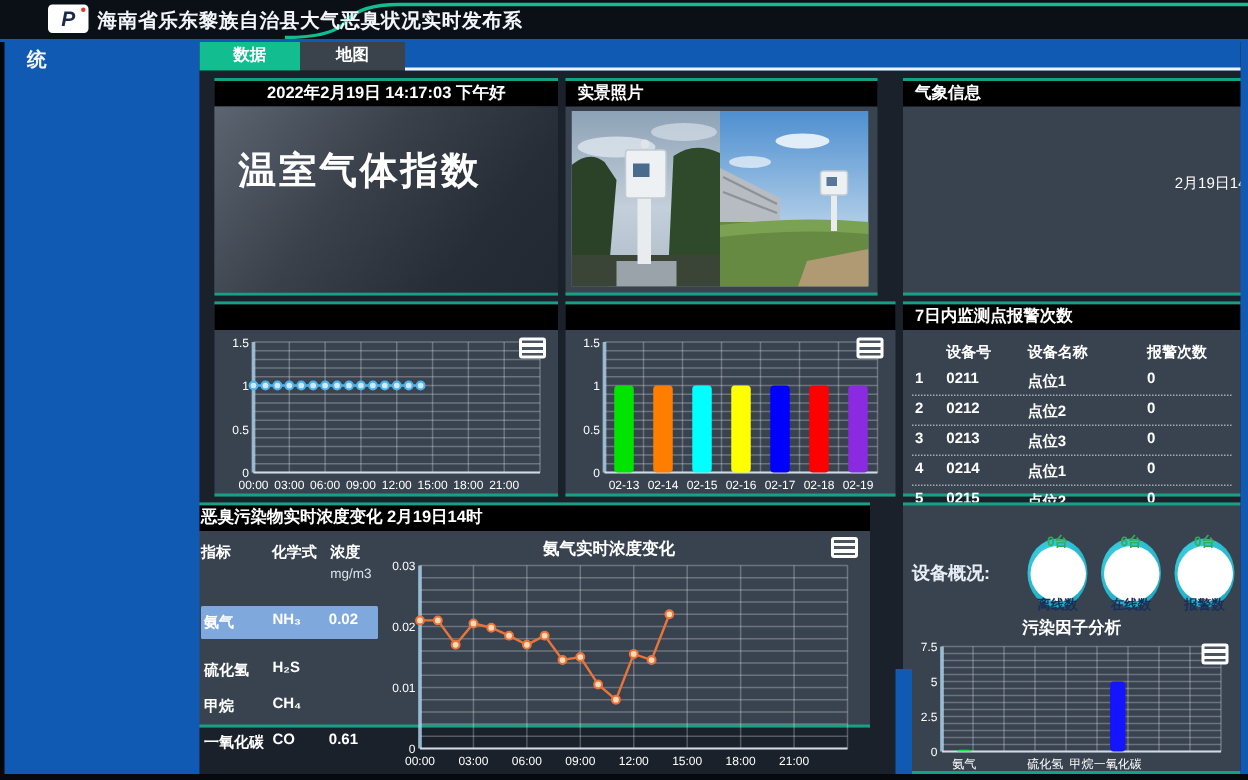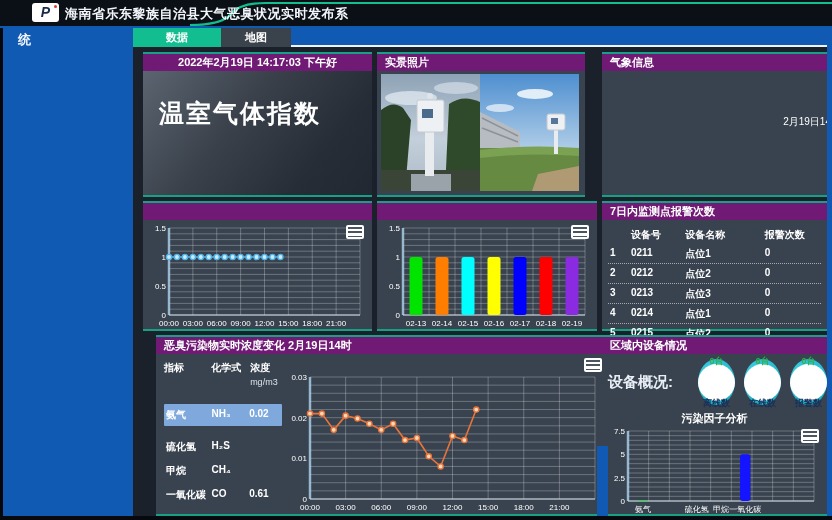--- a/index.html
+++ b/index.html
@@ -18,39 +18,39 @@
   .nav .item{color:#dfe7ef;font-size:11px;font-weight:bold;padding:0 24px;height:19px;line-height:19px;white-space:nowrap;cursor:pointer;}
   .nav .item.active{background:#12be90;color:#fff;padding:0 25px;border-radius:1px;}
   .nav .sep{width:1px;height:11px;background:#2c3c4e;}
 
   
   .blue-line{position:absolute;left:0;top:26px;width:832px;height:2px;background:#115ab4;z-index:6;}
   .sidebar{position:absolute;left:0;top:28px;width:133px;height:488px;background:#115ab4;border-left:3px solid #05070a;z-index:4;}
   .sidebar .wrap{color:#f2f6fa;font-size:13px;font-weight:bold;padding:3px 0 0 15px;letter-spacing:.5px;}
   .tabrow{position:absolute;left:133px;top:28px;width:694px;height:19px;display:flex;z-index:5;}
   .tab{height:19px;line-height:19px;text-align:center;font-size:11px;font-weight:bold;color:#fff;cursor:pointer;}
-  .tab.t-data{width:88px;background:#12be90;}
+  .tab.t-data{width:67px;background:#12be90;}
   .tab.t-map{width:70px;background:#3a424b;}
   .tab-fill{flex:1;background:#115ab4;border-bottom:2px solid #eef3f8;}
   .content-bg{position:absolute;left:133px;top:47px;width:694px;height:469px;background:#1a212b;z-index:1;}
   .right-strip{position:absolute;left:827px;top:26px;width:5px;height:490px;background:#115ab4;z-index:4;}
   .bottom-strip{position:absolute;left:0;top:516px;width:832px;height:4px;background:#06090d;z-index:6;}
   .gap-strip{position:absolute;left:597px;top:446px;width:11px;height:70px;background:#115ab4;z-index:3;}
 
   
   .panel{position:absolute;background:#39434f;border-top:2px solid #16a085;border-bottom:2px solid #16a085;z-index:2;}
-  .phead{height:17px;background:#701a75;color:#fff;font-size:11px;font-weight:bold;line-height:17px;padding:0 8px;
+  .phead{height:17px;background:#000000;color:#fff;font-size:11px;font-weight:bold;line-height:17px;padding:0 8px;
          white-space:nowrap;overflow:hidden;}
   .p1{left:143px;top:52px;width:229px;height:145px;}
   .p2{left:377px;top:52px;width:208px;height:145px;}
   .p3{left:602px;top:52px;width:247px;height:145px;}
   .p4{left:143px;top:201px;width:229px;height:130px;}
   .p5{left:377px;top:201px;width:220px;height:130px;}
   .p6{left:602px;top:201px;width:225px;height:130px;}
-  .p7{left:156px;top:335px;width:454px;height:181px;}
+  .p7{left:126px;top:335px;width:454px;height:150px;}
   .p8{left:602px;top:335px;width:225px;height:181px;}
 
   .p1 .phead{text-align:center;}
   .greet-body{position:absolute;left:0;top:17px;right:0;bottom:0;
       background:linear-gradient(128deg,#5b6470 0%,#3a414b 40%,#262d36 75%,#222831 100%);}
   .greet-title{color:#fff;font-size:25px;font-weight:bold;letter-spacing:2px;padding:26px 0 0 16px;}
 
   .photo-row{position:absolute;left:4px;top:20px;display:flex;}
   .photo-row svg{display:block;}
 
@@ -72,21 +72,21 @@
   .pheadrow{display:grid;grid-template-columns:40% 33% 27%;margin-bottom:2px;}
   .punit{display:grid;grid-template-columns:40% 33% 27%;font-weight:normal;font-size:9px;color:#d9e2ea;margin-bottom:17px;}
   .prow{display:grid;grid-template-columns:40% 33% 27%;padding:4px 2px;margin-bottom:2px;cursor:pointer;}
   .prow.hl{background:#7fa9dc;border-radius:1px;margin-bottom:10px;}
   .prow span{white-space:nowrap;}
 
   .nh3-title{position:absolute;left:130px;top:21px;width:300px;text-align:center;color:#fff;font-size:11px;font-weight:bold;}
 
   
   .dev-row{position:absolute;left:6px;top:22px;right:4px;display:flex;align-items:center;}
-  .dev-label{color:#e8eef5;font-size:15px;font-weight:bold;margin-right:16px;white-space:nowrap;}
+  .dev-label{color:#e8eef5;font-size:12px;font-weight:bold;margin-right:16px;white-space:nowrap;}
   .stat{width:46px;height:46px;border-radius:50%;background:radial-gradient(circle at 35% 30%,#3fd2e2,#14a4bd);
         display:flex;align-items:center;justify-content:center;margin-left:9px;}
   .stat .inner{width:37px;height:37px;border-radius:50%;background:#fff;display:flex;flex-direction:column;
         align-items:center;justify-content:center;line-height:1.15;gap:32px;}
   .stat .v{color:#2fae54;font-size:9px;font-weight:bold;}
   .stat .l{color:#173059;font-size:9px;font-weight:bold;}
   .factor-title{position:absolute;left:0;top:74px;width:100%;text-align:center;color:#fff;font-size:11px;font-weight:bold;}
 </style>
 </head>
 <body>
@@ -372,20 +372,21 @@
             <span>CH₄</span>
             <span></span>
           </div>
           <div class="prow">
             <span>一氧化碳</span>
             <span>CO</span>
             <span>0.61</span>
           </div>
         </div>
     </div>
+    <div class="nh3-title">氨气实时浓度变化</div>
     <div class="toolbox" style="top:21px;right:8px;">
         <b></b>
       </div>
     <div class="chart" style="left:126px;top:34px;width:322px;height:141px;"><svg width="322" height="141" font-family="Liberation Sans,DejaVu Sans,sans-serif" font-size="8">
           <line x1="28" y1="128" x2="313" y2="128" stroke="rgba(255,255,255,.26)"></line>
           <line x1="28" y1="119.86666666666667" x2="313" y2="119.86666666666667" stroke="rgba(255,255,255,.26)"></line>
           <line x1="28" y1="111.73333333333333" x2="313" y2="111.73333333333333" stroke="rgba(255,255,255,.26)"></line>
           <line x1="28" y1="103.6" x2="313" y2="103.6" stroke="rgba(255,255,255,.26)"></line>
           <line x1="28" y1="95.46666666666667" x2="313" y2="95.46666666666667" stroke="rgba(255,255,255,.26)"></line>
           <line x1="28" y1="87.33333333333333" x2="313" y2="87.33333333333333" stroke="rgba(255,255,255,.26)"></line>
@@ -435,21 +436,20 @@
           <text x="99.25" y="139" fill="#fff" text-anchor="middle">06:00</text>
           <text x="134.875" y="139" fill="#fff" text-anchor="middle">09:00</text>
           <text x="170.5" y="139" fill="#fff" text-anchor="middle">12:00</text>
           <text x="206.125" y="139" fill="#fff" text-anchor="middle">15:00</text>
           <text x="241.75" y="139" fill="#fff" text-anchor="middle">18:00</text>
           <text x="277.375" y="139" fill="#fff" text-anchor="middle">21:00</text>
         </svg></div>
   </div>
 
   <div class="panel p8">
-    <div class="phead">区域内设备情况</div>
     <div class="dev-row">
       <span class="dev-label">设备概况:</span>
       <div class="stat">
         <div class="inner">
           <span class="v">0台</span>
           <span class="l">离线数</span>
         </div>
       </div>
       <div class="stat">
         <div class="inner">

